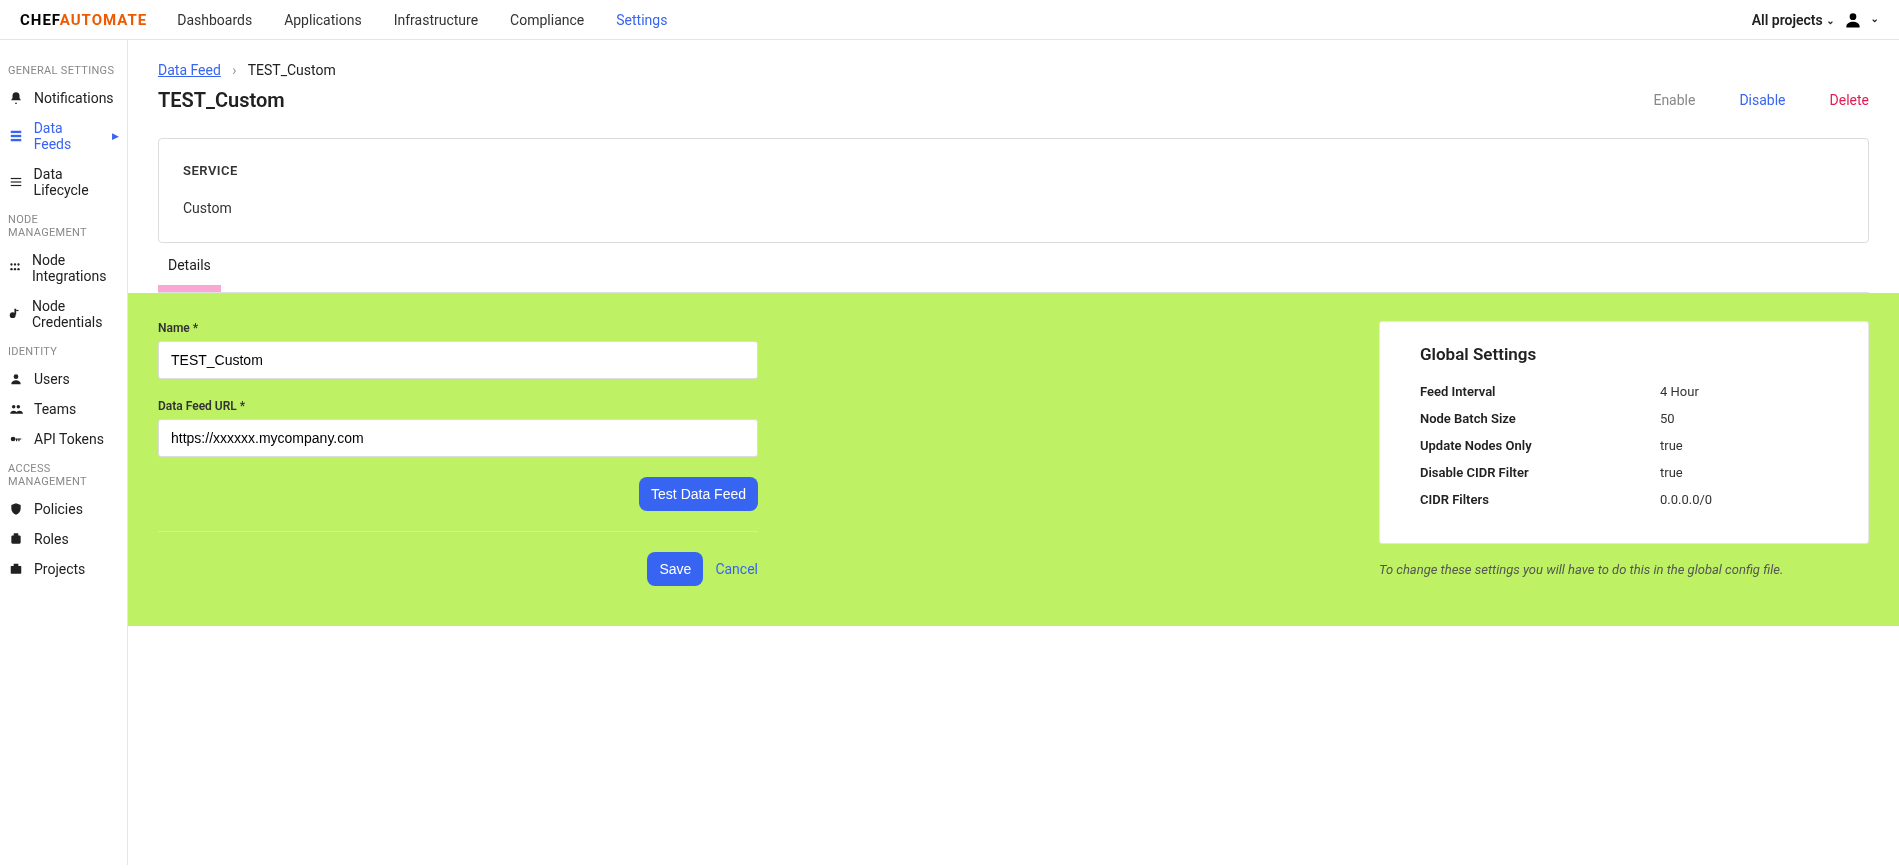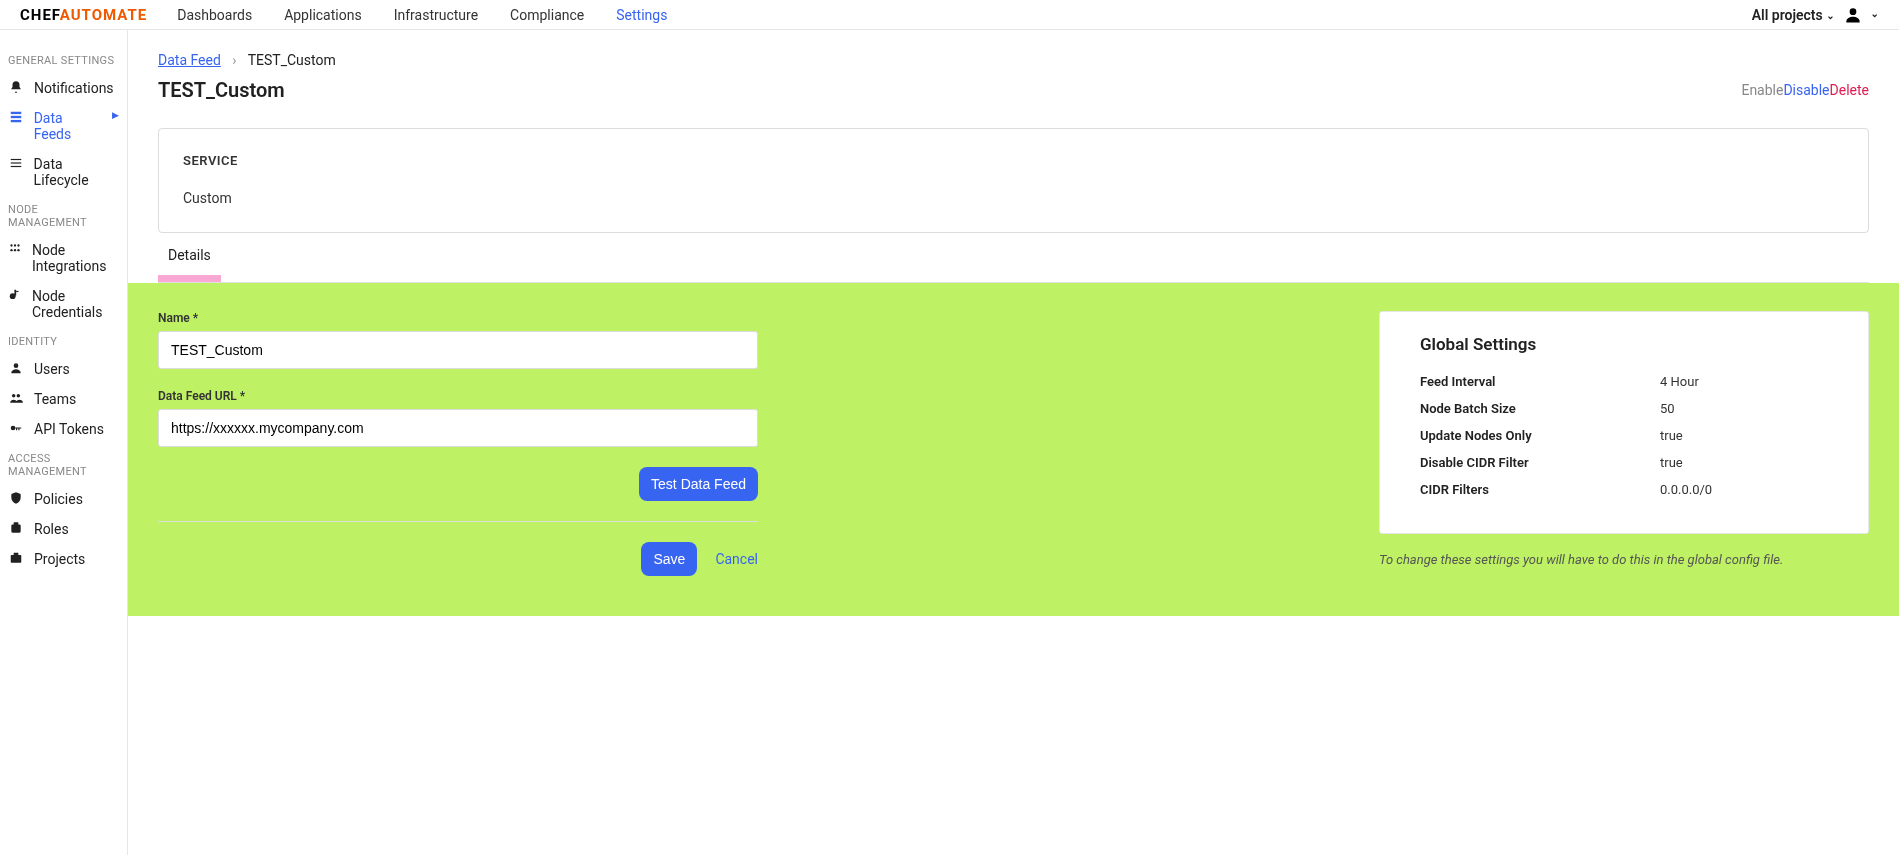--- a/index.html
+++ b/index.html
@@ -1,58 +1,58 @@
 <!DOCTYPE html>
 <html><head>
 <meta charset="utf-8">
 <style>
 *{box-sizing:border-box;margin:0;padding:0}
 body{font-family:-apple-system,BlinkMacSystemFont,"Segoe UI",Roboto,Arial,sans-serif;font-size:14px;color:#212121;background:#fff}
-.topbar{display:flex;align-items:center;height:30px;padding:0 20px;border-bottom:1px solid #e6e6e6}
+.topbar{display:flex;align-items:center;height:40px;padding:0 20px;border-bottom:1px solid #e6e6e6}
 .logo{font-weight:700;font-size:15px;letter-spacing:1px}
 .logo .chef{color:#000}
 .logo .automate{color:#ee5a00}
 .topnav{display:flex;margin-left:30px;gap:32px}
 .topnav-item{color:#333;cursor:pointer;font-size:14px}
 .topnav-item.active{color:#3864f2}
 .topbar-right{margin-left:auto;display:flex;align-items:center;gap:8px;font-weight:600}
 .chev{font-size:10px;position:relative;top:-1px}
 .avatar{width:20px}
 .layout{display:flex;height:calc(100vh - 43px)}
 .sidebar{width:128px;border-right:1px solid #e6e6e6;padding-top:16px;font-size:14px}
 .side-group{color:#888;font-size:11px;letter-spacing:0.3px;padding:8px 8px 6px 8px}
-.side-item{display:flex;gap:10px;padding:7px 8px;color:#212121;cursor:pointer}
+.side-item{display:flex;align-items:center;gap:10px;padding:7px 8px;color:#212121;cursor:pointer}
 .side-item .icon{width:16px;display:inline-flex;justify-content:center;color:#212121}
 .side-item.active{color:#3864f2}
 .side-item.active .icon{color:#3864f2}
 .side-item .arrow{margin-left:auto;font-size:9px;color:#3864f2}
 .main{flex:1;overflow:auto}
 .breadcrumb{padding:22px 30px 10px 30px;font-size:14px}
 .breadcrumb a{color:#3864f2;text-decoration:underline;cursor:pointer}
 .breadcrumb .sep{margin:0 8px;color:#999}
 .title-row{display:flex;align-items:center;padding:0 30px 26px 30px}
 .page-title{font-size:20px;font-weight:600}
-.title-actions{margin-left:auto;display:flex;font-size:14px}
+.title-actions{margin-left:auto;display:flex;gap:44px;font-size:14px}
 .act-enable{color:#888;cursor:pointer}
 .act-disable{color:#3864f2;cursor:pointer}
 .act-delete{color:#e31b54;cursor:pointer}
 .summary-card{margin:0 30px;border:1px solid #dcdcdc;border-radius:4px;padding:24px 24px 26px 24px;display:flex}
 .summary-col{flex:1}
 .summary-label{font-size:13px;font-weight:600;letter-spacing:0.5px;color:#333;margin-bottom:22px}
 .summary-val{font-size:14px;color:#333}
 .tabs{margin:0 30px;border-bottom:1px solid #e0e0e0}
 .tab{display:inline-block;padding:14px 10px 12px 10px;border-bottom:7px solid #f9a8d4;font-size:14px;cursor:pointer}
 .form-area{background:#bef264;padding:28px 30px 40px 30px;display:flex;align-items:flex-start}
 .form-left{flex:1;max-width:600px}
 .field-label{font-size:12px;font-weight:600;margin-bottom:6px;color:#333}
 .field-input{width:100%;padding:10px 12px;border:1px solid #dcdcdc;border-radius:3px;font-size:14px;margin-bottom:20px}
 .btn{background:#3864f2;color:#fff;border:none;padding:9px 12px;border-radius:8px;font-size:14px;cursor:pointer}
 .btn-row{display:flex;justify-content:flex-end;margin-bottom:20px}
 .divider{height:1px;background:#dedede;margin:0 0 20px 0}
-.save-row{display:flex;justify-content:flex-end;align-items:center;gap:18px}
+.save-row{display:flex;justify-content:flex-end;align-items:center;gap:12px}
 .cancel-link{color:#3864f2;cursor:pointer}
 .right-panel{width:510px;margin-left:auto;padding-left:20px}
 .global-card{background:#fff;border:1px solid #e6e6e6;border-radius:3px;padding:22px 40px 24px 40px}
 .global-title{font-size:17px;font-weight:600;margin-bottom:20px}
 .gs-row{display:flex;font-size:13px;margin-bottom:12px}
 .gs-label{width:240px;font-weight:600}
 .gs-val{color:#333}
 .gs-list div{margin-bottom:4px}
 .global-note{font-size:13px;font-style:italic;color:#555;margin-top:18px}
 svg{display:block}

